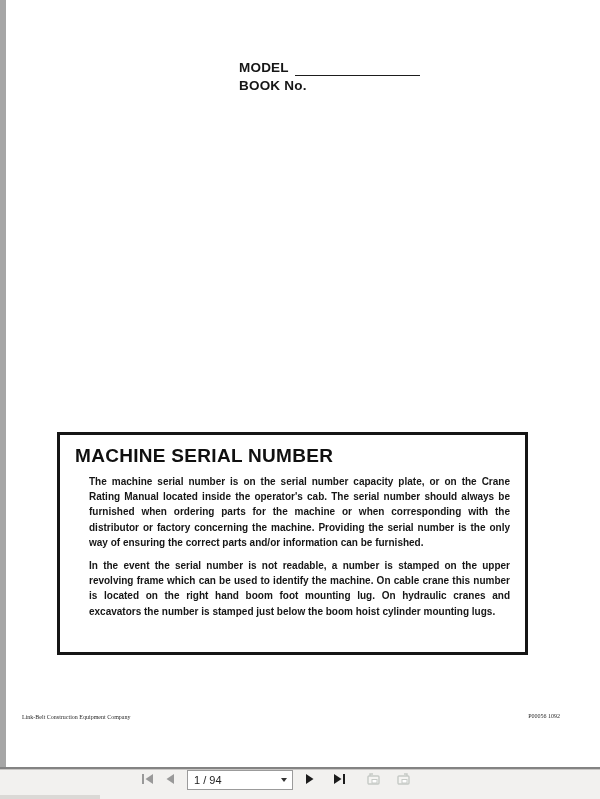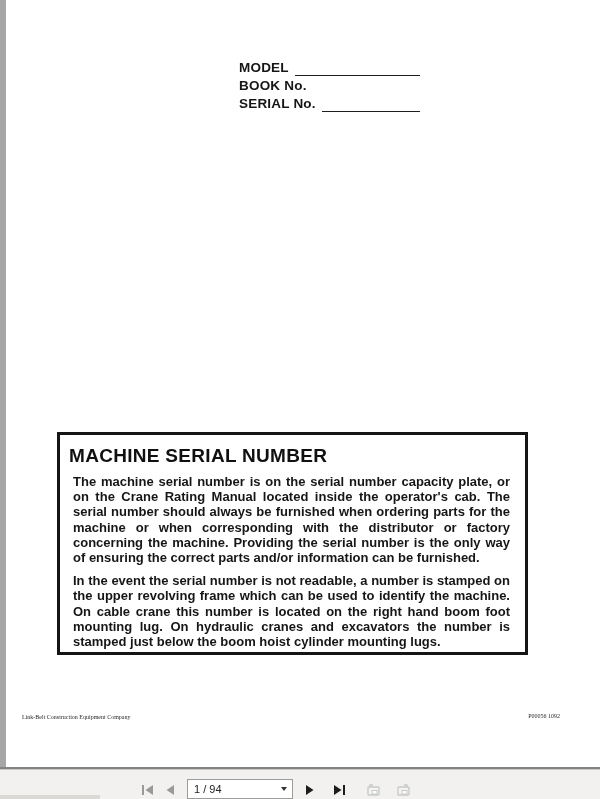--- a/index.html
+++ b/index.html
@@ -25,47 +25,47 @@
     text-align:center; overflow:hidden;
   }
   .field-value {
     font-family:"DejaVu Sans Mono", monospace; font-size:11px; line-height:17px;
     color:#2e2e2e; display:inline-block; transform:translateX(-10px);margin-top:24px;
   }
 
   
   .notice-box {
     position:absolute; left:57px; top:432px; width:471px; height:223px;
-    border:3px solid #151515; box-sizing:border-box; padding:11px 15px 0 9px;
+    border:3px solid #151515; box-sizing:border-box; padding:11px 15px 0 15px;
     background:#ffffff;
   }
   .notice-title {
     margin:0 0 8px 0; font-size:19px; line-height:20px; font-weight:bold;
     letter-spacing:0.3px; color:#101010;
   }
   .notice-p {
-    margin:0 0 8px 4px; font-size:13px; line-height:15.2px; font-weight:bold;
+    margin:0 0 8px 14px; font-size:10px; line-height:15.2px; font-weight:bold;
     text-align:justify; color:#161616;
   }
 
   
   .footer-left {
     position:absolute; left:22px; top:714px;
     font-family:"Liberation Serif", serif; font-size:6px; color:#2a2a2a;
   }
   .footer-right {
     position:absolute; right:40px; top:713px;
     font-family:"Liberation Serif", serif; font-size:6px; color:#2a2a2a;
   }
 
   
   .toolbar {
     position:absolute; left:0; top:769px; width:600px; height:30px;
     background:#f2f1ef; border-top:1px solid #c9c7c5; box-sizing:border-box;
-    display:flex; align-items:flex-end; padding-left:138px;
+    display:flex; align-items:flex-start; padding-left:138px;
   }
   .nav-btn {
     width:18px; height:18px; display:flex; align-items:center; justify-content:center;
     background:transparent; border:none; padding:0; margin-right:5px; cursor:pointer;
   }
   .page-box {
     width:106px; height:20px; background:#ffffff; border:1px solid #9b9b9b;
     box-sizing:border-box; display:flex; align-items:center;
     padding:0 5px 0 6px; margin:0 8px 0 3px; font-size:11px; color:#222222;
     cursor:pointer;
@@ -90,26 +90,20 @@
 
   <div class="fields">
     <div class="field-row">
       <span class="field-label">MODEL</span>
       <span class="field-line">
         <span class="field-value">LS-51</span>
       </span>
     </div>
     <div class="field-row">
       <span class="field-label">BOOK No.</span>
-    </div>
-    <div class="field-row">
-      <span class="field-label">SERIAL No.</span>
-      <span class="field-line">
-        <span class="field-value"></span>
-      </span>
     </div>
   </div>
 
   <div class="notice-box">
     <h1 class="notice-title">MACHINE SERIAL NUMBER</h1>
     <p class="notice-p">The machine serial number is on the serial number capacity plate, or on the Crane Rating Manual located inside the operator's cab. The serial number should always be furnished when ordering parts for the machine or when corresponding with the distributor or factory concerning the machine. Providing the serial number is the only way of ensuring the correct parts and/or information can be furnished.</p>
     <p class="notice-p">In the event the serial number is not readable, a number is stamped on the upper revolving frame which can be used to identify the machine. On cable crane this number is located on the right hand boom foot mounting lug. On hydraulic cranes and excavators the number is stamped just below the boom hoist cylinder mounting lugs.</p>
   </div>
 
   <div class="footer-left">Link-Belt Construction Equipment Company</div>

